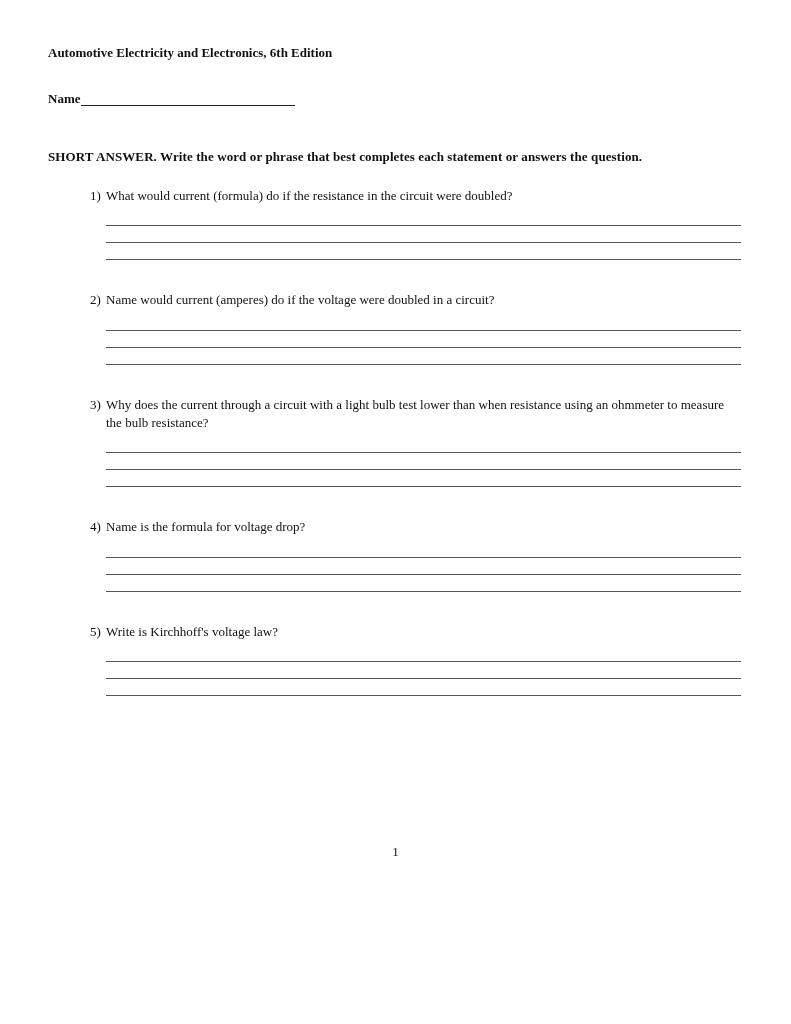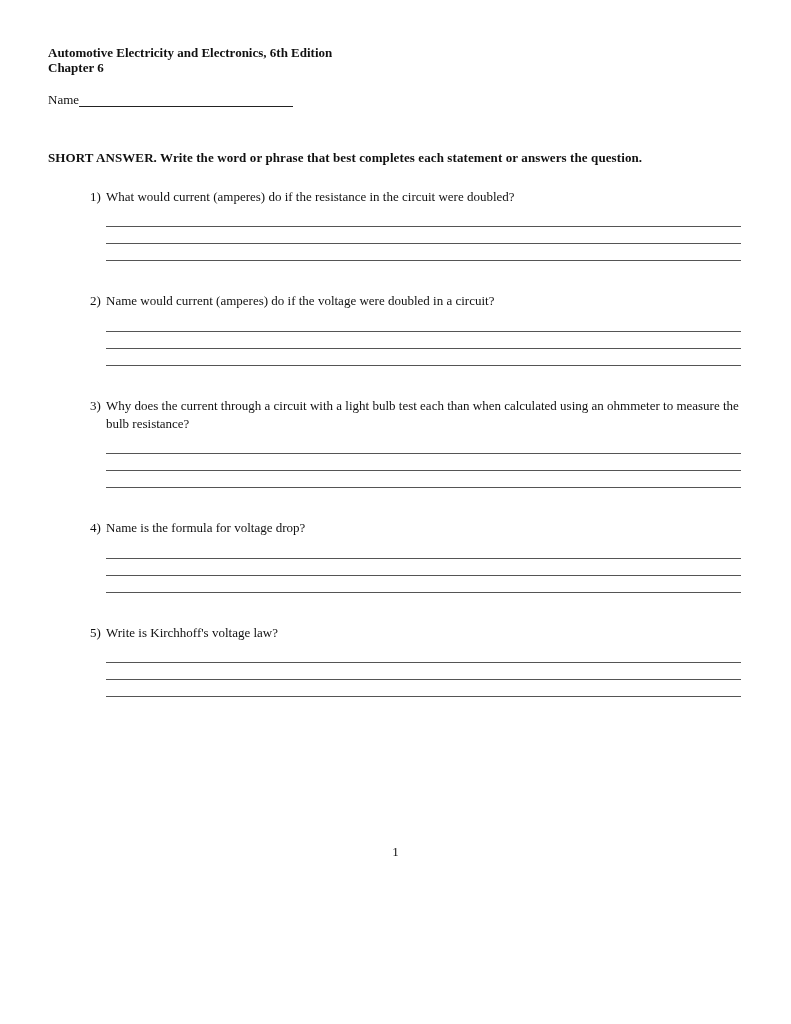--- a/index.html
+++ b/index.html
@@ -23,23 +23,23 @@
   }
   .doc-title {
     font-size: 13px;
     font-weight: 600;
   }
   .doc-chapter {
     font-size: 13px;
     font-weight: 600;
   }
   .name-row {
-    margin-top: 16px;
+    margin-top: 30px;
     font-size: 13px;
-    font-weight: 400;
+    font-weight: 700;
     display: flex;
     align-items: flex-start;
   }
   .name-underline {
     display: inline-block;
     width: 214px;
     border-bottom: 1px solid #222222;
     height: 14px;
   }
   .instructions {
@@ -84,36 +84,35 @@
     font-size: 13px;
   }
 </style>
 </head>
 <body>
 
 <div class="page">
 
   <div class="doc-header">
     <div class="doc-title">Automotive Electricity and Electronics, 6th Edition</div>
-    <div class="doc-chapter">Chapter 6</div>
   </div>
 
   <div class="name-row">
     <span>Name</span>
       <span class="name-underline"></span>
   </div>
 
   <div class="instructions">SHORT ANSWER.  Write the word or phrase that best completes each statement or answers the question.</div>
 
   <div class="questions">
 
     <div class="question">
       <div class="question-text-row">
         <span class="q-num">1)</span>
-        <span class="q-text">What would current (amperes) do if the resistance in the circuit were doubled?</span>
+        <span class="q-text">What would current (formula) do if the resistance in the circuit were doubled?</span>
       </div>
       <div class="answer-lines">
         <div class="answer-line"></div>
         <div class="answer-line"></div>
         <div class="answer-line"></div>
       </div>
     </div>
 
     <div class="question">
       <div class="question-text-row">
@@ -123,21 +122,21 @@
       <div class="answer-lines">
         <div class="answer-line"></div>
         <div class="answer-line"></div>
         <div class="answer-line"></div>
       </div>
     </div>
 
     <div class="question">
       <div class="question-text-row">
         <span class="q-num">3)</span>
-        <span class="q-text">Why does the current through a circuit with a light bulb test each than when calculated using an ohmmeter to measure the bulb resistance?</span>
+        <span class="q-text">Why does the current through a circuit with a light bulb test lower than when resistance using an ohmmeter to measure the bulb resistance?</span>
       </div>
       <div class="answer-lines">
         <div class="answer-line"></div>
         <div class="answer-line"></div>
         <div class="answer-line"></div>
       </div>
     </div>
 
     <div class="question">
       <div class="question-text-row">

